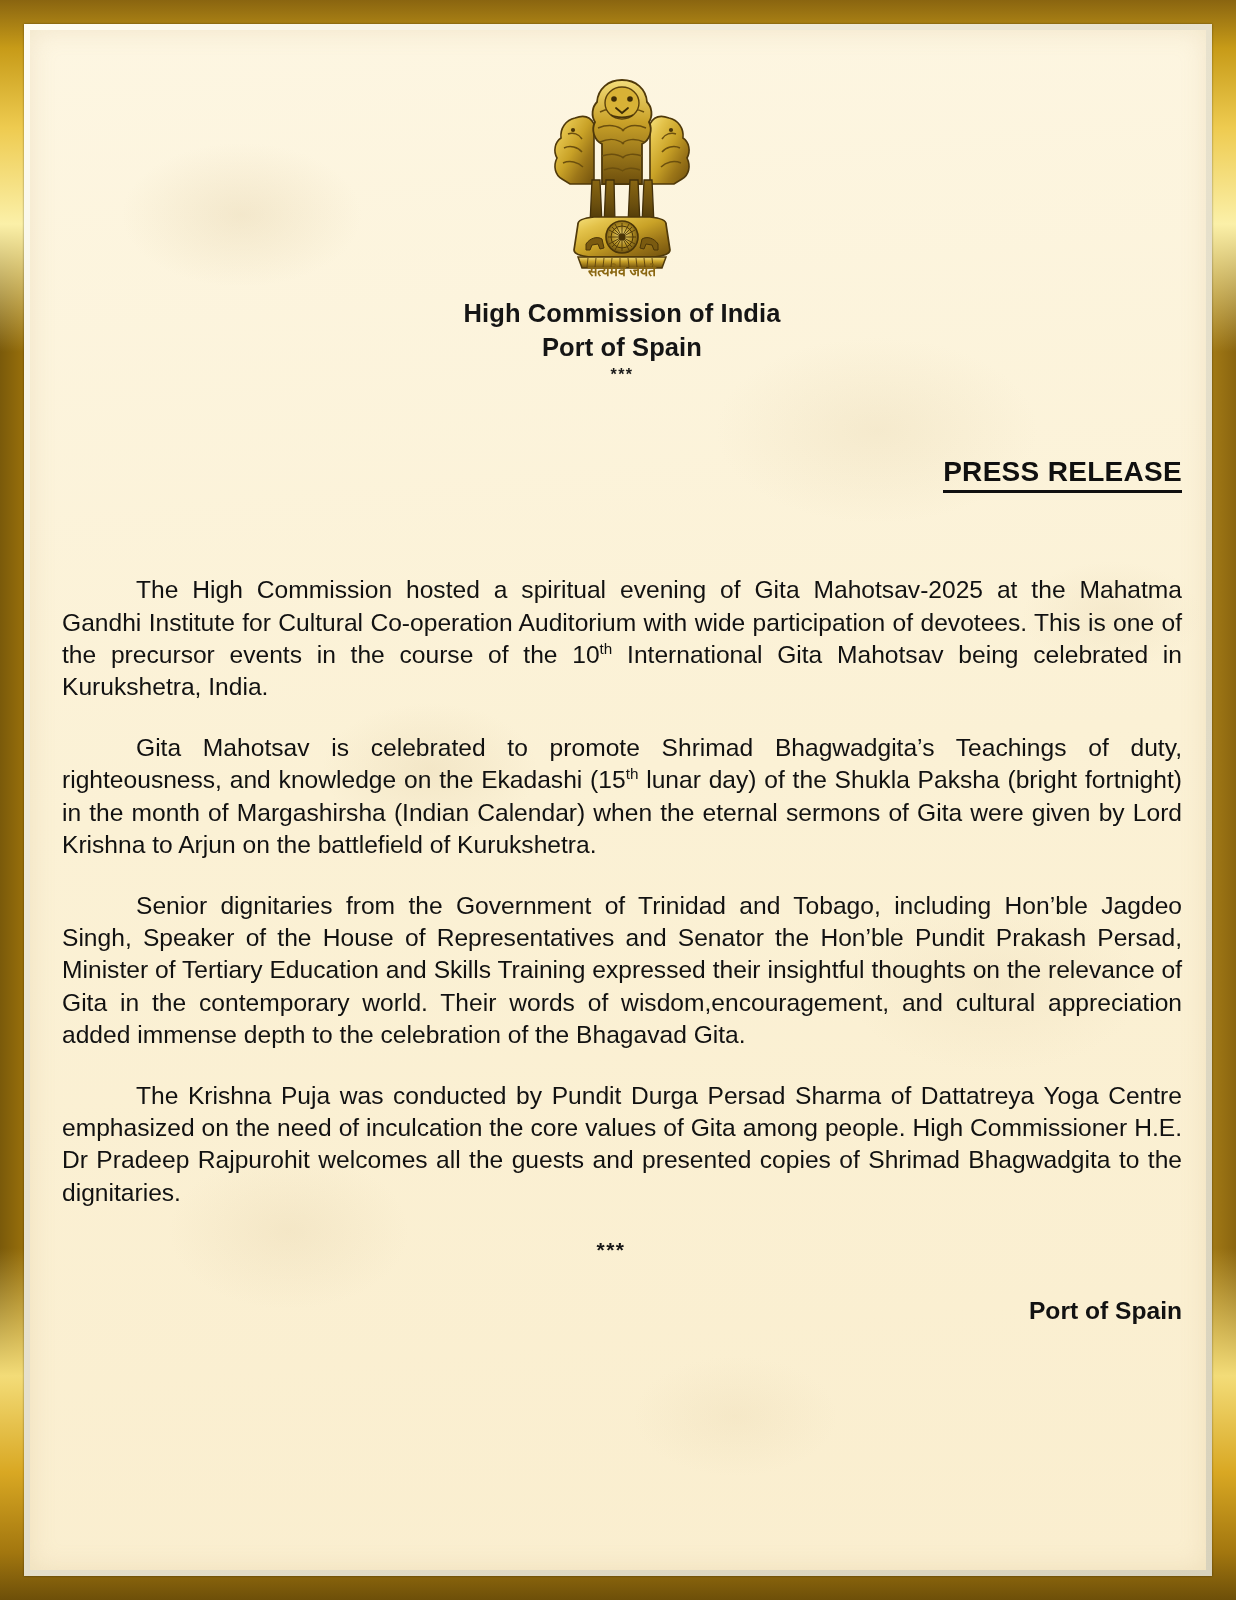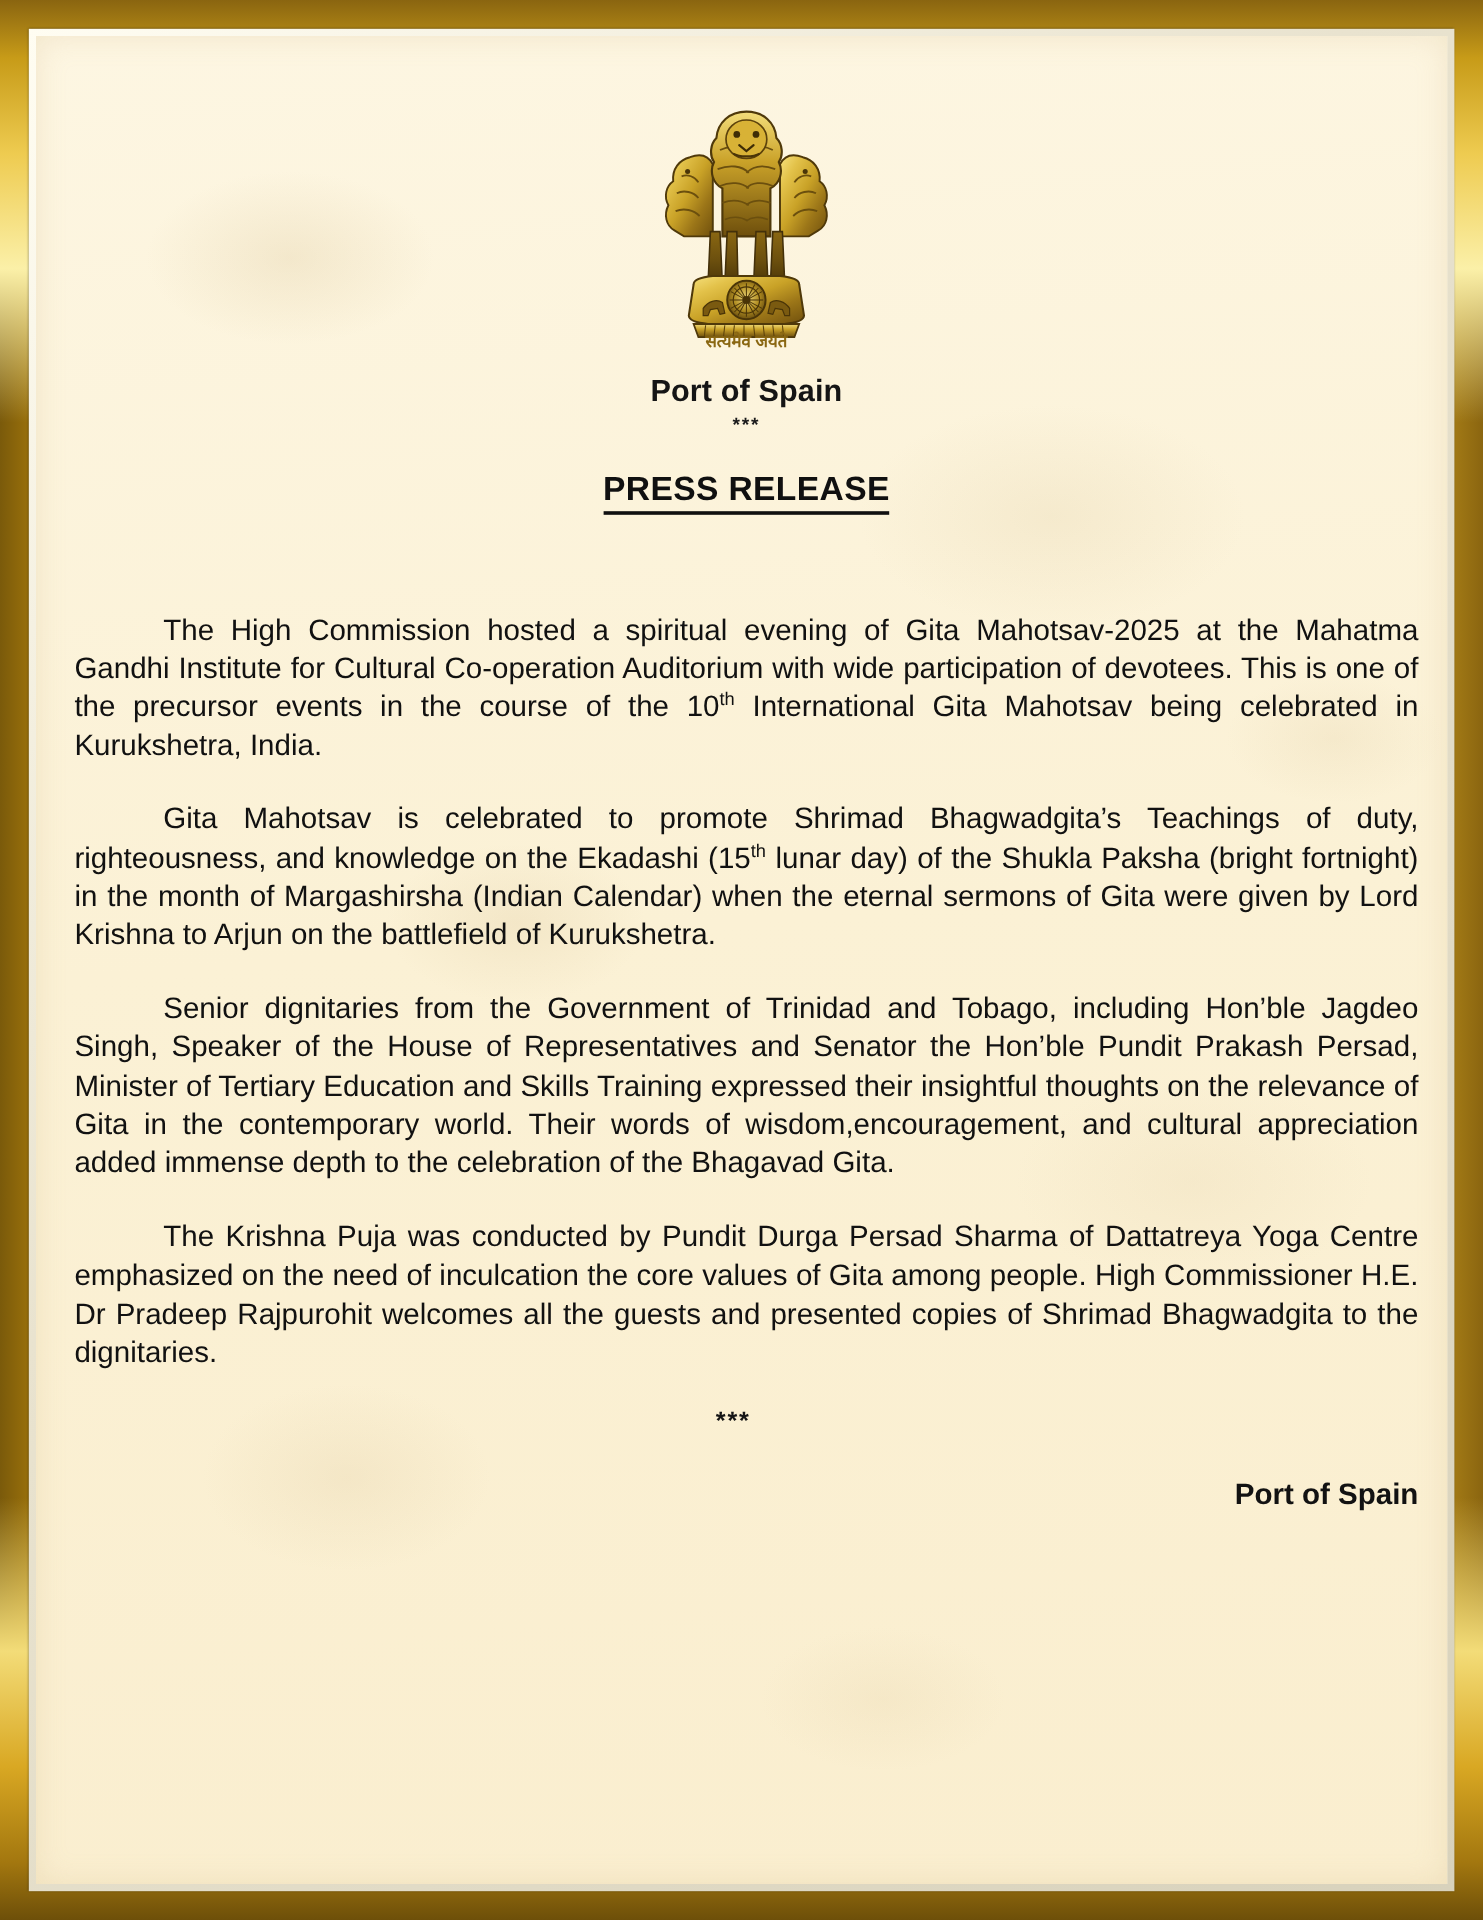--- a/index.html
+++ b/index.html
@@ -62,21 +62,21 @@
       radial-gradient(ellipse 200px 130px at 22% 78%, rgba(221,200,158,.22), transparent 60%),
       radial-gradient(ellipse 170px 100px at 60% 90%, rgba(226,206,164,.20), transparent 60%),
       radial-gradient(ellipse 150px  90px at 92% 38%, rgba(218,196,152,.18), transparent 60%),
       linear-gradient(175deg, #fdf6e2 0%, #fbf1d5 48%, #faeecf 100%);
     box-shadow: inset 0 0 26px rgba(196,166,108,.20);
     overflow: hidden;
   }
 
   .content {
     position: absolute;
-    left: 32px; top: 13px;
+    left: 32px; top: 0;
     width: 1120px; height: 100%;
   }
 
   
   .emblem-wrap {
     display: flex;
     justify-content: center;
     padding-top: 42px;
   }
   .emblem { display: block; }
@@ -96,22 +96,22 @@
   .stars-top {
     font-size: 16px;
     font-weight: bold;
     color: #1a1a1a;
     letter-spacing: 1.5px;
     line-height: 1;
     margin-top: 3px;
   }
 
   .doc-title {
-    text-align: center;
-    margin-top: 29px;
+    text-align: right;
+    margin-top: 73px;
     font-size: 28px;
     font-weight: bold;
     color: #101010;
     letter-spacing: .3px;
   }
   .doc-title span {
     border-bottom: 3px solid #101010;
     padding-bottom: 3px;
   }
 
@@ -276,20 +276,21 @@
               <line x1="102" y1="186" x2="103" y2="195"></line>
               <line x1="110" y1="186" x2="111" y2="195"></line>
             </g>
           </g>
 
           <text x="80" y="204" text-anchor="middle" font-family="'Liberation Sans', sans-serif" font-size="14" font-weight="bold" fill="#8a6712">सत्यमेव जयते</text>
         </svg>
       </div>
 
       <div class="org-header">
+        <div class="org-line">High Commission of India</div>
         <div class="org-line">Port of Spain</div>
         <div class="stars-top">***</div>
       </div>
 
       <div class="doc-title">
         <span>PRESS RELEASE</span>
       </div>
 
       <div class="body-copy">
 

